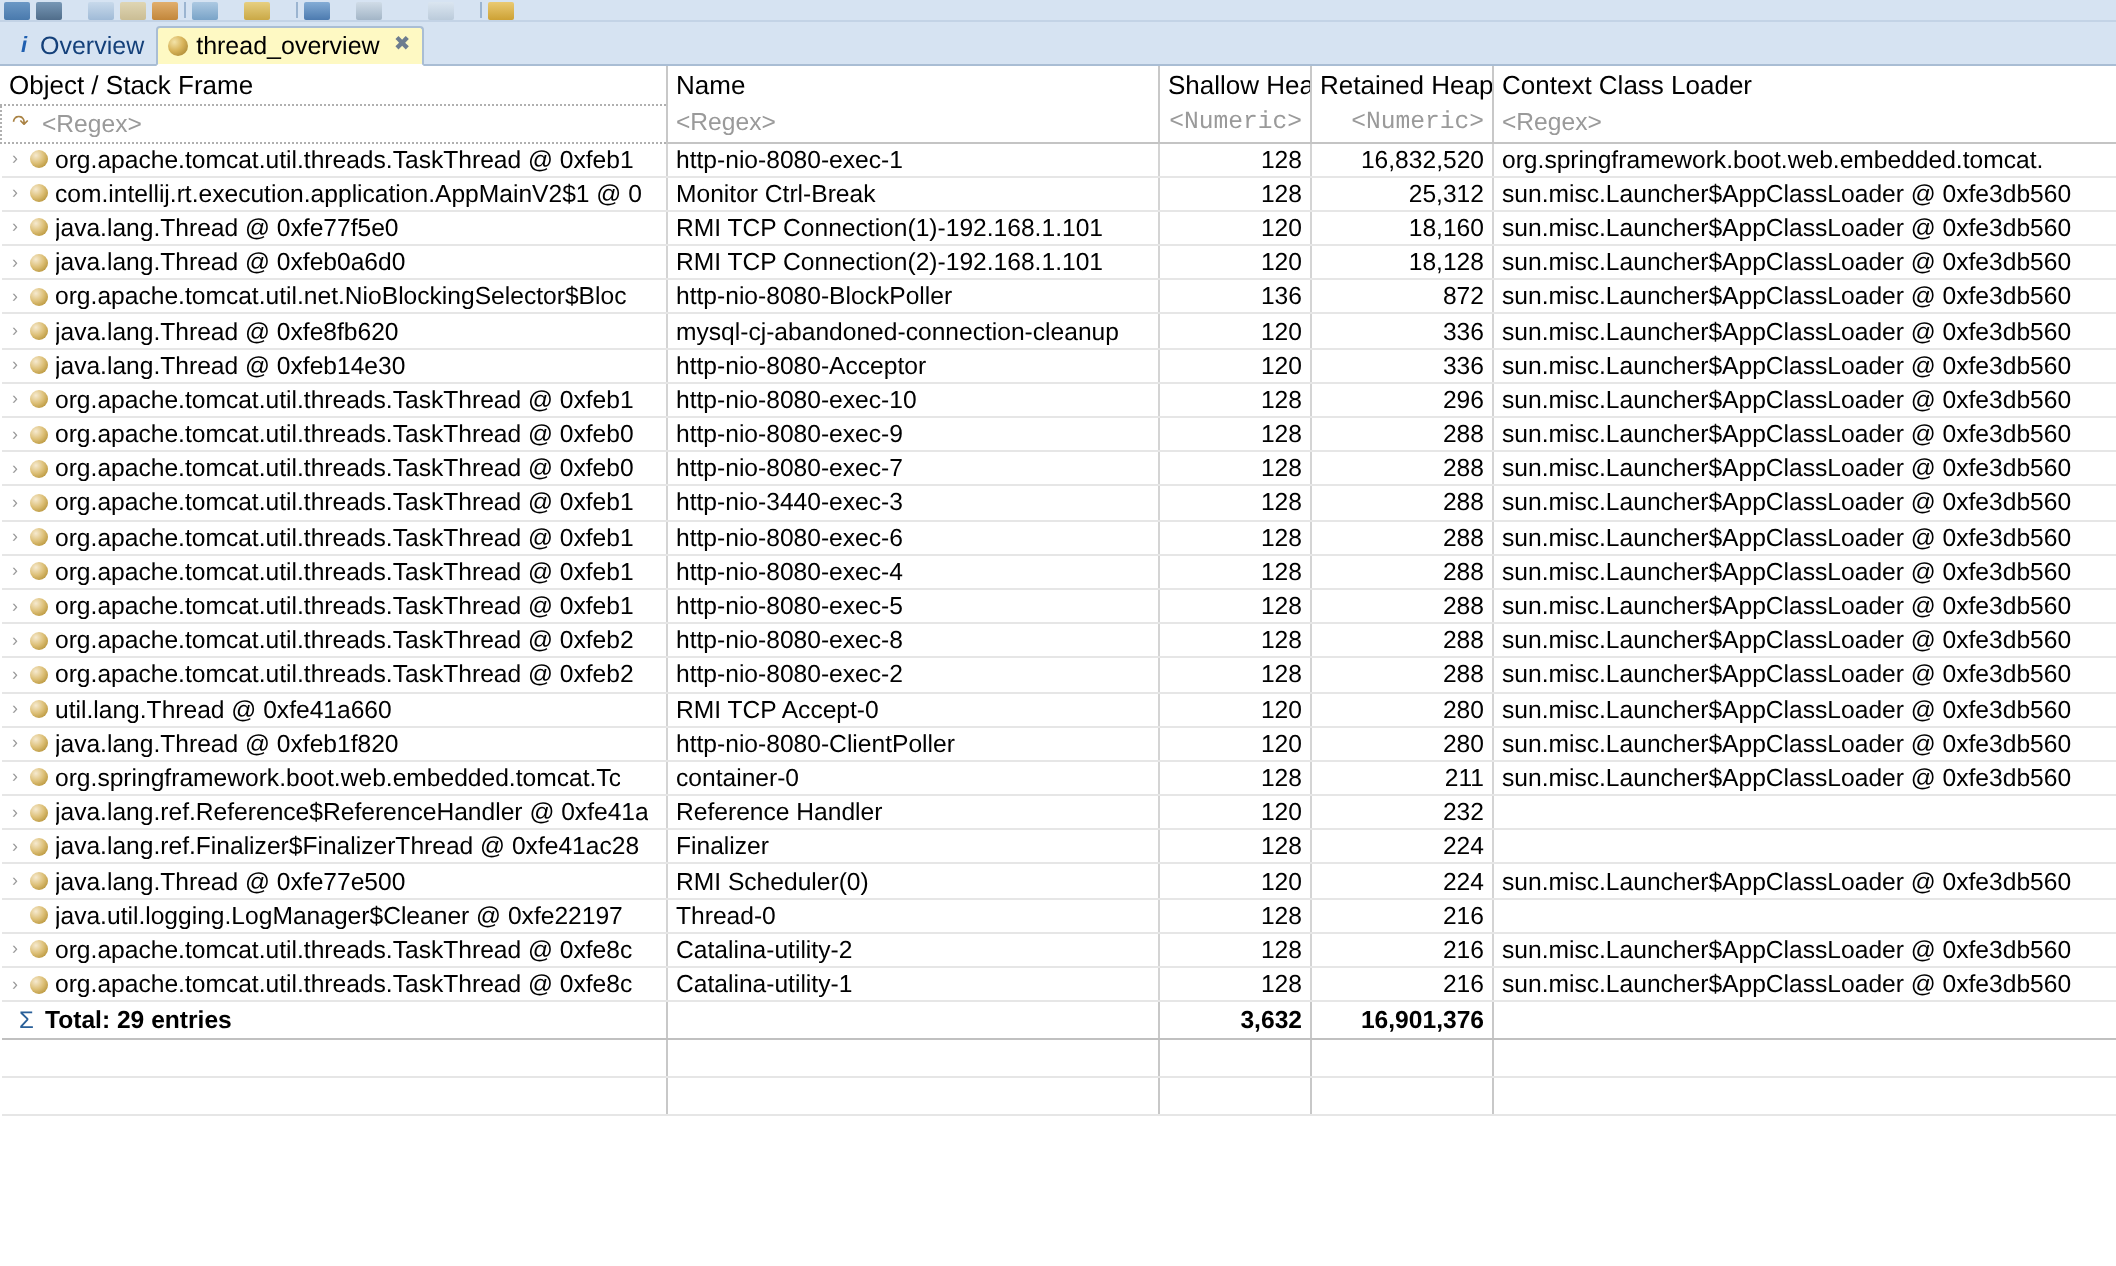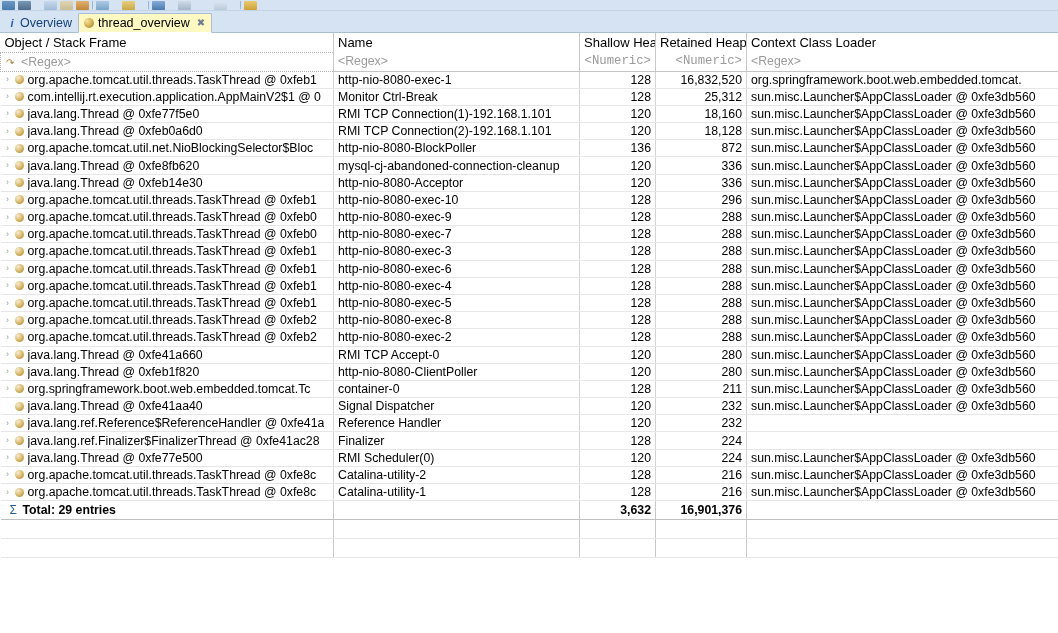--- a/index.html
+++ b/index.html
@@ -465,21 +465,21 @@
             <td>sun.misc.Launcher$AppClassLoader @ 0xfe3db560</td>
           </tr>
           <tr>
             <td class="objcell">
               <div class="objinner">
                 <span class="arrow">›</span>
                 <span class="objball"></span>
                 <span class="objtext">org.apache.tomcat.util.threads.TaskThread @ 0xfeb1</span>
               </div>
             </td>
-            <td>http-nio-8080-exec-3</td>
+            <td>http-nio-3440-exec-3</td>
             <td class="num">128</td>
             <td class="num">288</td>
             <td>sun.misc.Launcher$AppClassLoader @ 0xfe3db560</td>
           </tr>
           <tr>
             <td class="objcell">
               <div class="objinner">
                 <span class="arrow">›</span>
                 <span class="objball"></span>
                 <span class="objtext">org.apache.tomcat.util.threads.TaskThread @ 0xfeb1</span>
@@ -540,21 +540,21 @@
             <td>http-nio-8080-exec-2</td>
             <td class="num">128</td>
             <td class="num">288</td>
             <td>sun.misc.Launcher$AppClassLoader @ 0xfe3db560</td>
           </tr>
           <tr>
             <td class="objcell">
               <div class="objinner">
                 <span class="arrow">›</span>
                 <span class="objball"></span>
-                <span class="objtext">java.lang.Thread @ 0xfe41a660</span>
+                <span class="objtext">util.lang.Thread @ 0xfe41a660</span>
               </div>
             </td>
             <td>RMI TCP Accept-0</td>
             <td class="num">120</td>
             <td class="num">280</td>
             <td>sun.misc.Launcher$AppClassLoader @ 0xfe3db560</td>
           </tr>
           <tr>
             <td class="objcell">
               <div class="objinner">
@@ -577,68 +577,68 @@
               </div>
             </td>
             <td>container-0</td>
             <td class="num">128</td>
             <td class="num">211</td>
             <td>sun.misc.Launcher$AppClassLoader @ 0xfe3db560</td>
           </tr>
           <tr>
             <td class="objcell">
               <div class="objinner">
+                <span class="arrow">›</span>
+                <span class="objball"></span>
+                <span class="objtext">java.lang.ref.Reference$ReferenceHandler @ 0xfe41a</span>
+              </div>
+            </td>
+            <td>Reference Handler</td>
+            <td class="num">120</td>
+            <td class="num">232</td>
+            <td></td>
+          </tr>
+          <tr>
+            <td class="objcell">
+              <div class="objinner">
+                <span class="arrow">›</span>
+                <span class="objball"></span>
+                <span class="objtext">java.lang.ref.Finalizer$FinalizerThread @ 0xfe41ac28</span>
+              </div>
+            </td>
+            <td>Finalizer</td>
+            <td class="num">128</td>
+            <td class="num">224</td>
+            <td></td>
+          </tr>
+          <tr>
+            <td class="objcell">
+              <div class="objinner">
+                <span class="arrow">›</span>
+                <span class="objball"></span>
+                <span class="objtext">java.lang.Thread @ 0xfe77e500</span>
+              </div>
+            </td>
+            <td>RMI Scheduler(0)</td>
+            <td class="num">120</td>
+            <td class="num">224</td>
+            <td>sun.misc.Launcher$AppClassLoader @ 0xfe3db560</td>
+          </tr>
+          <tr>
+            <td class="objcell">
+              <div class="objinner">
                 <span class="arrow blank"></span>
                 <span class="objball"></span>
-                <span class="objtext">java.lang.Thread @ 0xfe41aa40</span>
-              </div>
-            </td>
-            <td>Signal Dispatcher</td>
-            <td class="num">120</td>
-            <td class="num">232</td>
-            <td>sun.misc.Launcher$AppClassLoader @ 0xfe3db560</td>
-          </tr>
-          <tr>
-            <td class="objcell">
-              <div class="objinner">
-                <span class="arrow">›</span>
-                <span class="objball"></span>
-                <span class="objtext">java.lang.ref.Reference$ReferenceHandler @ 0xfe41a</span>
-              </div>
-            </td>
-            <td>Reference Handler</td>
-            <td class="num">120</td>
-            <td class="num">232</td>
-            <td></td>
-          </tr>
-          <tr>
-            <td class="objcell">
-              <div class="objinner">
-                <span class="arrow">›</span>
-                <span class="objball"></span>
-                <span class="objtext">java.lang.ref.Finalizer$FinalizerThread @ 0xfe41ac28</span>
-              </div>
-            </td>
-            <td>Finalizer</td>
-            <td class="num">128</td>
-            <td class="num">224</td>
-            <td></td>
-          </tr>
-          <tr>
-            <td class="objcell">
-              <div class="objinner">
-                <span class="arrow">›</span>
-                <span class="objball"></span>
-                <span class="objtext">java.lang.Thread @ 0xfe77e500</span>
-              </div>
-            </td>
-            <td>RMI Scheduler(0)</td>
-            <td class="num">120</td>
-            <td class="num">224</td>
-            <td>sun.misc.Launcher$AppClassLoader @ 0xfe3db560</td>
+                <span class="objtext">java.util.logging.LogManager$Cleaner @ 0xfe22197</span>
+              </div>
+            </td>
+            <td>Thread-0</td>
+            <td class="num">128</td>
+            <td class="num">216</td>
+            <td></td>
           </tr>
           <tr>
             <td class="objcell">
               <div class="objinner">
                 <span class="arrow">›</span>
                 <span class="objball"></span>
                 <span class="objtext">org.apache.tomcat.util.threads.TaskThread @ 0xfe8c</span>
               </div>
             </td>
             <td>Catalina-utility-2</td>

